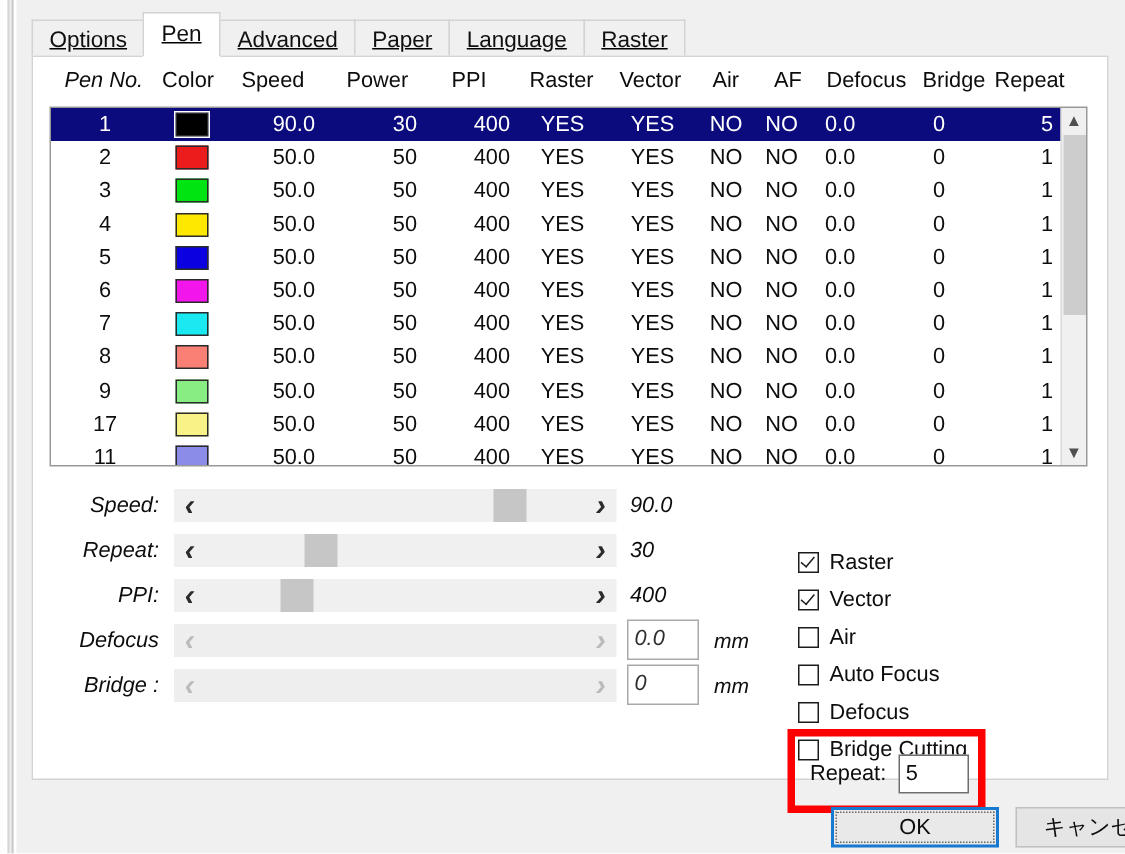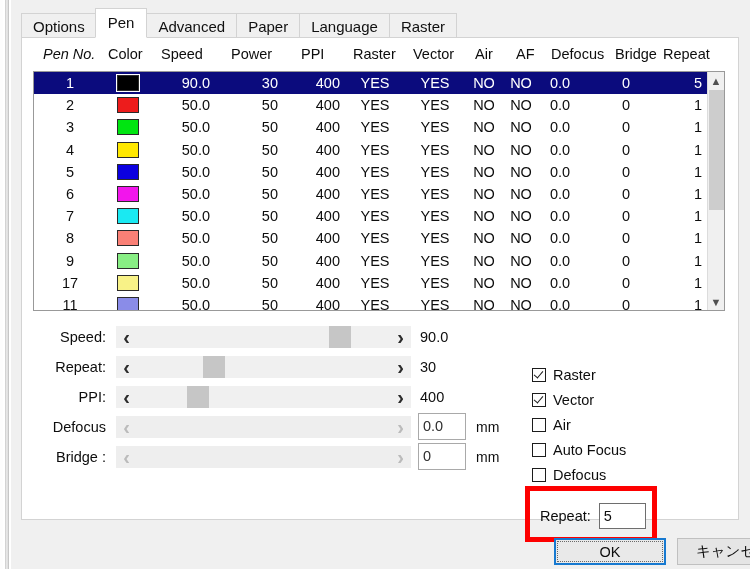--- a/index.html
+++ b/index.html
@@ -44,20 +44,21 @@
     background: #f0f0f0;
   }
 
   
   #tabstrip {
     position: absolute;
     left: 10px; top: 8px;
     height: 30px;
     display: flex;
     align-items: flex-end;
+    text-decoration: underline;
   }
   .tab {
     height: 25px;
     line-height: 25px;
     padding: 0 11px;
     font-size: 15px;
     color: #101010;
     background: #f0f0f0;
     border: 1px solid #d3d3d3;
     border-bottom: none;
@@ -178,20 +179,21 @@
     width: 15px; height: 120px;
     background: #cdcdcd;
     cursor: default;
   }
 
   
   .slider-row {
     position: absolute;
     left: 0;
     height: 26px;
+    font-style: italic;
   }
   .slider-label {
     position: absolute;
     left: 0; top: 3px;
     width: 72px;
     text-align: right;
     font-size: 14.5px;
     color: #0d0d0d;
     white-space: nowrap;
   }
@@ -609,20 +611,24 @@
           <div class="chk-label">Air</div>
         </div>
         <div class="chk-row">
           <div class="chk-box"></div>
           <div class="chk-label">Auto Focus</div>
         </div>
         <div class="chk-row">
           <div class="chk-box"></div>
           <div class="chk-label">Defocus</div>
         </div>
+        <div class="chk-row">
+          <div class="chk-box"></div>
+          <div class="chk-label">Bridge Cutting</div>
+        </div>
       </div>
 
     <div id="repeat-group">
       <span id="repeat-label">Repeat:</span>
       <div id="repeat-input">5</div>
     </div>
     <div id="repeat-highlight" style="border-color: rgb(253, 0, 0);"></div>
 
   </div>
 

